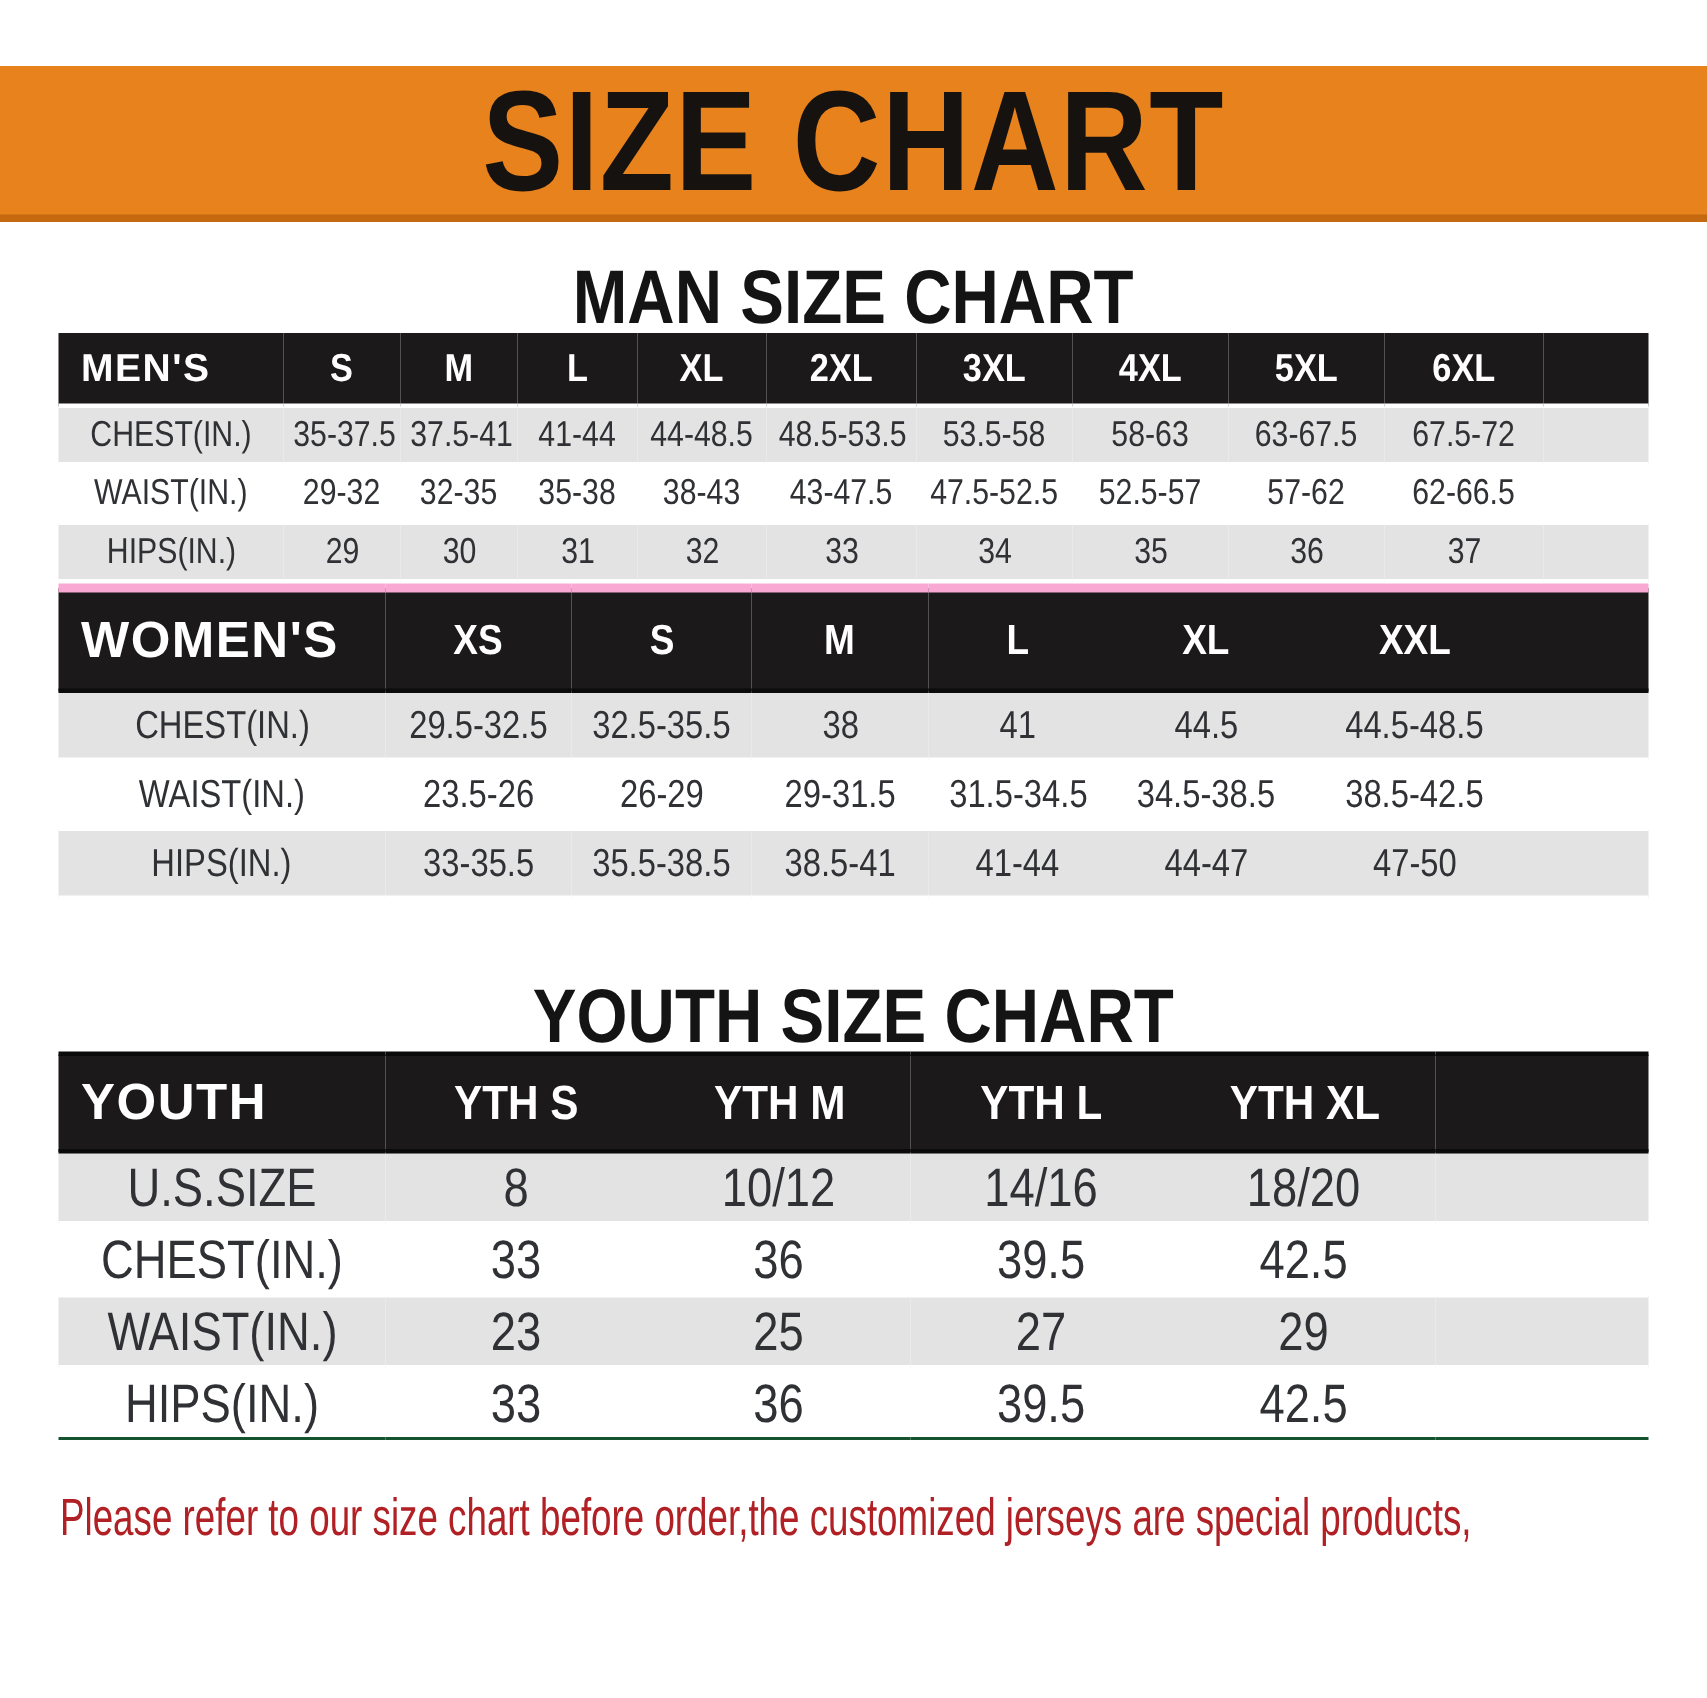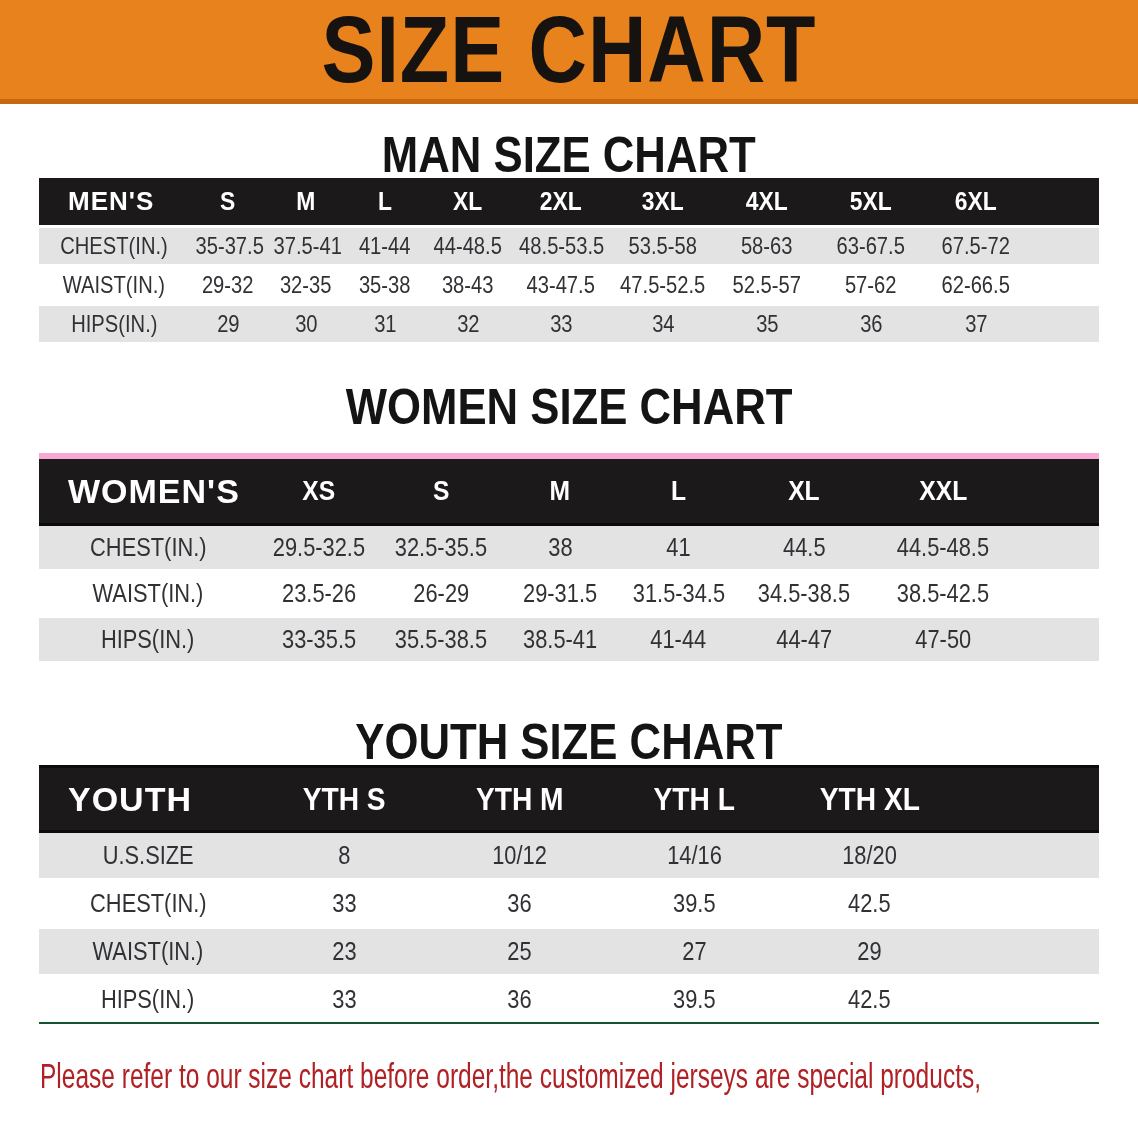--- a/index.html
+++ b/index.html
@@ -4,20 +4,21 @@
 <style>
   html,body{margin:0;padding:0;}
   body{
     width:1138px;height:1132px;overflow:hidden;background:#ffffff;
     font-family:"Liberation Sans",sans-serif;
   }
   
   .banner{
     height:99px;background:#e8821c;border-bottom:5px solid #c4690f;
     text-align:center;
+    margin-top:44px;
   }
   .banner .banner-text{
     display:inline-block;font-weight:bold;font-size:88px;line-height:99px;
     color:#161210;letter-spacing:1px;transform:scale(0.92,1.08);
   }
   
   .sec-title{text-align:center;margin:0;}
   .sec-title .t{
     display:inline-block;font-weight:bold;color:#141414;font-size:46px;
     line-height:48px;transform:scale(0.95,1.1);letter-spacing:0px;
@@ -26,35 +27,35 @@
   .sec-title.women{margin-top:37px;margin-bottom:23px;}
   .sec-title.youth{margin-top:53px;}
   
   table{
     border-collapse:collapse;table-layout:fixed;width:1060px;margin:0 auto;
   }
   thead th{
     background:#1c191a;color:#fff;font-weight:bold;padding:0;
     text-align:center;vertical-align:middle;
   }
-  th.corner{text-align:left;padding-left:29px;font-size:33px;letter-spacing:1px;}
+  th.corner{text-align:left;padding-left:15px;font-size:33px;letter-spacing:1px;}
   .tbl-men  thead th{height:47px;font-size:26px;}
   .tbl-women thead th{height:64px;font-size:28px;border-top:6px solid #f9a8d4;border-bottom:3px solid #0c0b0b;}
   .tbl-youth thead th{height:62px;font-size:32px;border-top:3px solid #0c0b0b;border-bottom:3px solid #0c0b0b;}
   .tbl-women th.corner,.tbl-youth th.corner{font-size:34px;}
   td{
     text-align:center;vertical-align:middle;color:#2f3134;padding:0;
     background:#ffffff;
   }
   td .cv{display:inline-block;transform:scale(0.84,1);white-space:nowrap;}
   th .cv{display:inline-block;transform:scale(0.88,1);white-space:nowrap;}
   th.corner .cv{transform:none;}
   .tbl-men  td{height:36px;font-size:24px;}
   .tbl-women td{height:43px;font-size:26px;}
-  .tbl-youth td{height:45px;font-size:26px;}
+  .tbl-youth td{height:45px;font-size:36px;}
   tr.gray td{background:#e3e3e3;border-top:3px solid #ffffff;border-bottom:3px solid #ffffff;}
   .tbl-youth{border-bottom:2px solid #14532d;}
   
   .note{margin:27px 0 0 40px;color:#b02024;}
   .note .line{
     display:block;font-size:35px;line-height:49px;white-space:nowrap;
     transform:scale(0.70,1);transform-origin:left center;font-weight:normal;
   }
 </style>
 </head>
@@ -133,21 +134,20 @@
           <td><span class="cv">35</span></td>
           <td><span class="cv">36</span></td>
           <td><span class="cv">37</span></td>
           <td></td>
         </tr>
       </tbody>
     </table>
 </div>
 
 <div>
-  <h2 class="sec-title women"><span class="t">WOMEN SIZE CHART</span></h2>
   <table class="tbl-women">
       <colgroup>
         <col style="width: 218px;">
         <col style="width: 124px;">
         <col style="width: 120px;">
         <col style="width: 118px;">
         <col style="width: 119px;">
         <col style="width: 132px;">
         <col style="width: 146px;">
         <col style="width: 83px;">

